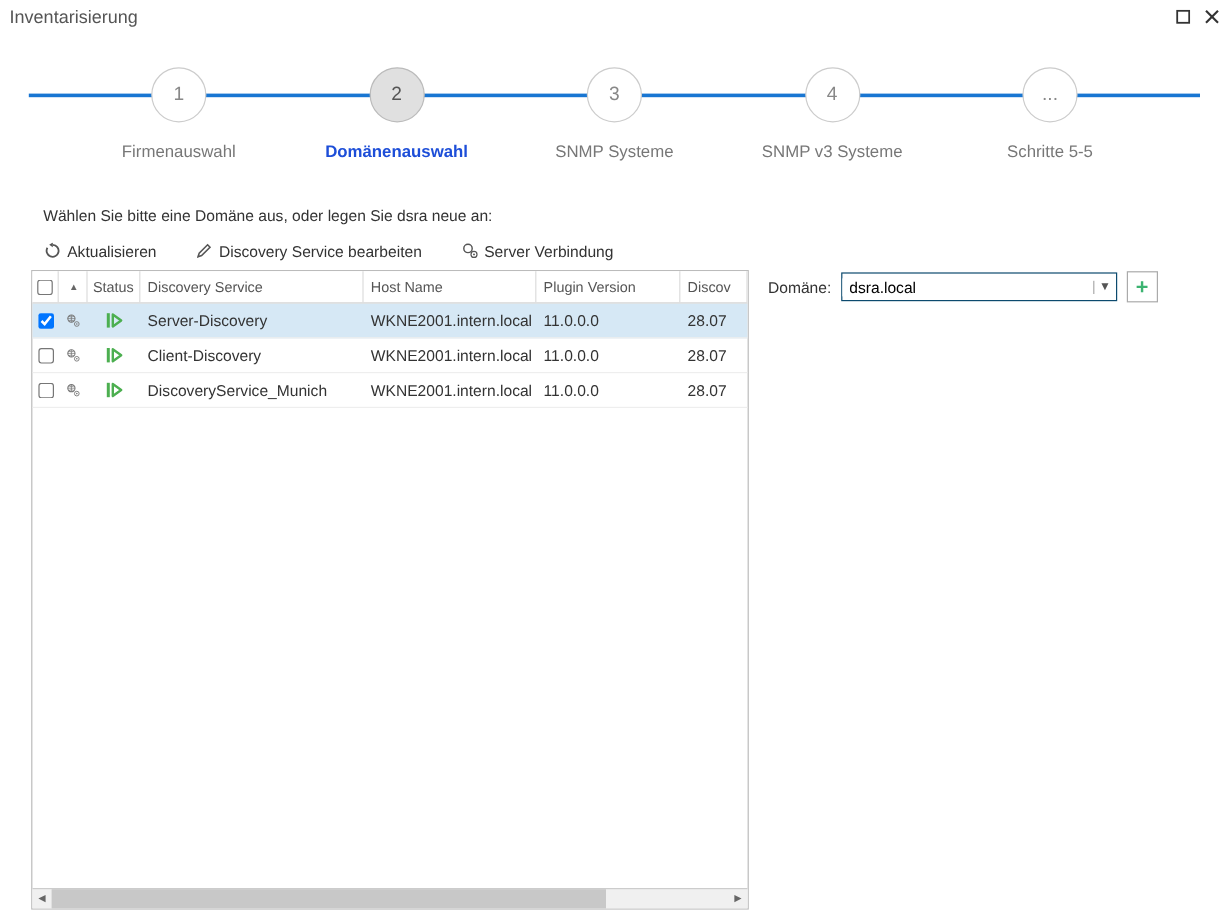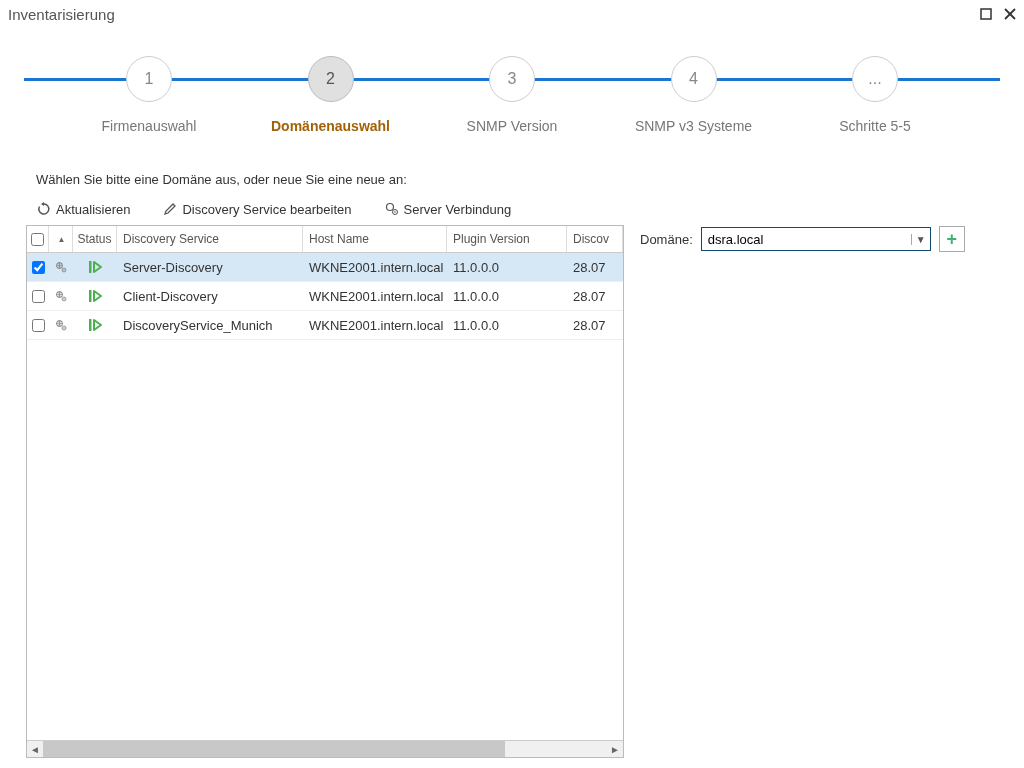--- a/index.html
+++ b/index.html
@@ -11,21 +11,21 @@
 
 .body-pad { padding:8px 24px 16px 24px; }
 
 .stepper { position:relative; height:100px; margin-top:20px; }
 .step-line { position:absolute; top:22px; left:0; right:0; height:3px; background:#1976d2; }
 .steps { position:relative; display:flex; justify-content:space-between; padding:0 60px; }
 .step { display:flex; flex-direction:column; align-items:center; width:130px; }
 .step-circle { width:44px; height:44px; border-radius:50%; background:#fff; border:1px solid #ccc; color:#888; display:flex; align-items:center; justify-content:center; font-size:16px; position:relative; z-index:2; }
 .step.active .step-circle { background:#e0e0e0; border-color:#bbb; color:#555; }
 .step-label { margin-top:16px; font-size:14px; color:#777; text-align:center; white-space:nowrap; }
-.step.active .step-label { color:#a16207; font-weight:600; }
+.step.active .step-label { color:#1d4ed8; font-weight:600; }
 
 .instruction { margin:16px 12px 14px 12px; color:#333; }
 
 .toolbar { display:flex; gap:32px; align-items:center; margin:0 12px 8px 12px; }
 .tool { display:flex; align-items:center; gap:4px; cursor:pointer; color:#333; }
 .tool .ico { width:16px; height:16px; display:inline-flex; align-items:center; justify-content:center; color:#666; }
 
 .content-row { display:flex; gap:16px; margin:0 2px; }
 .grid-wrap { width:596px; border:1px solid #bbb; display:flex; flex-direction:column; }
 .grid-head { display:flex; background:#fff; border-bottom:1px solid #ccc; height:26px; align-items:stretch; }
@@ -86,34 +86,34 @@
         <div class="step">
           <div class="step-circle">1</div>
           <div class="step-label">Firmenauswahl</div>
         </div>
         <div class="step active">
           <div class="step-circle">2</div>
           <div class="step-label">Domänenauswahl</div>
         </div>
         <div class="step">
           <div class="step-circle">3</div>
-          <div class="step-label">SNMP Version</div>
+          <div class="step-label">SNMP Systeme</div>
         </div>
         <div class="step">
           <div class="step-circle">4</div>
           <div class="step-label">SNMP v3 Systeme</div>
         </div>
         <div class="step">
           <div class="step-circle">...</div>
           <div class="step-label">Schritte 5-5</div>
         </div>
       </div>
   </div>
 
-  <div class="instruction">Wählen Sie bitte eine Domäne aus, oder neue Sie eine neue an:</div>
+  <div class="instruction">Wählen Sie bitte eine Domäne aus, oder legen Sie dsra neue an:</div>
 
   <div class="toolbar">
     <div class="tool">
       <span class="ico">
         <svg width="14" height="14" viewBox="0 0 14 14">
             <path d="M7 2 A5 5 0 1 1 2.5 4.5" fill="none" stroke="#555" stroke-width="1.5"></path>
             <path d="M7 0 L7 4 L4 2 Z" fill="#555"></path>
           </svg>
       </span>
       <span>Aktualisieren</span>

